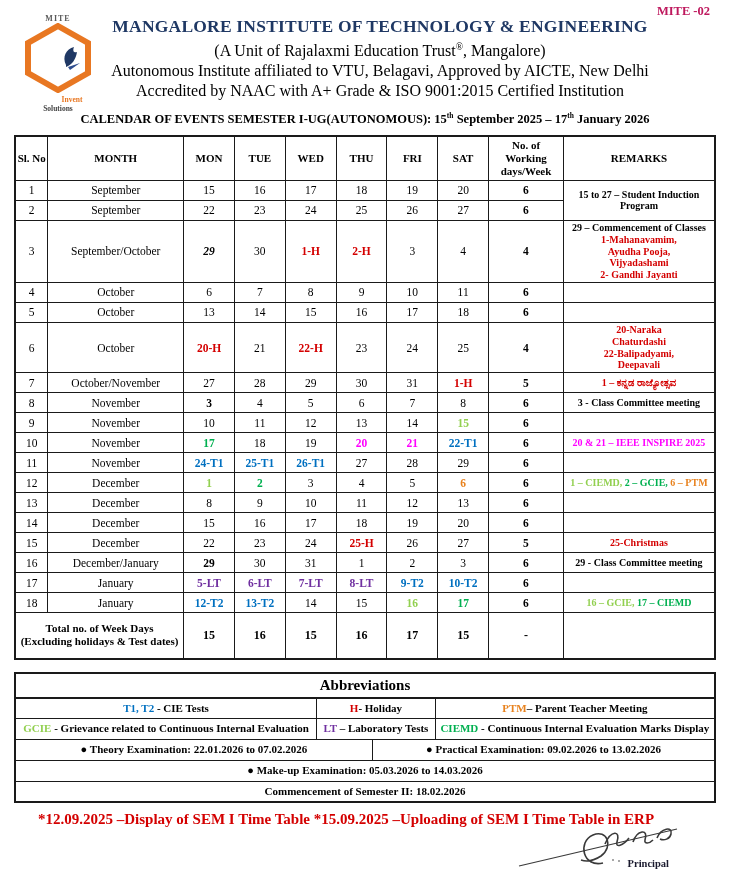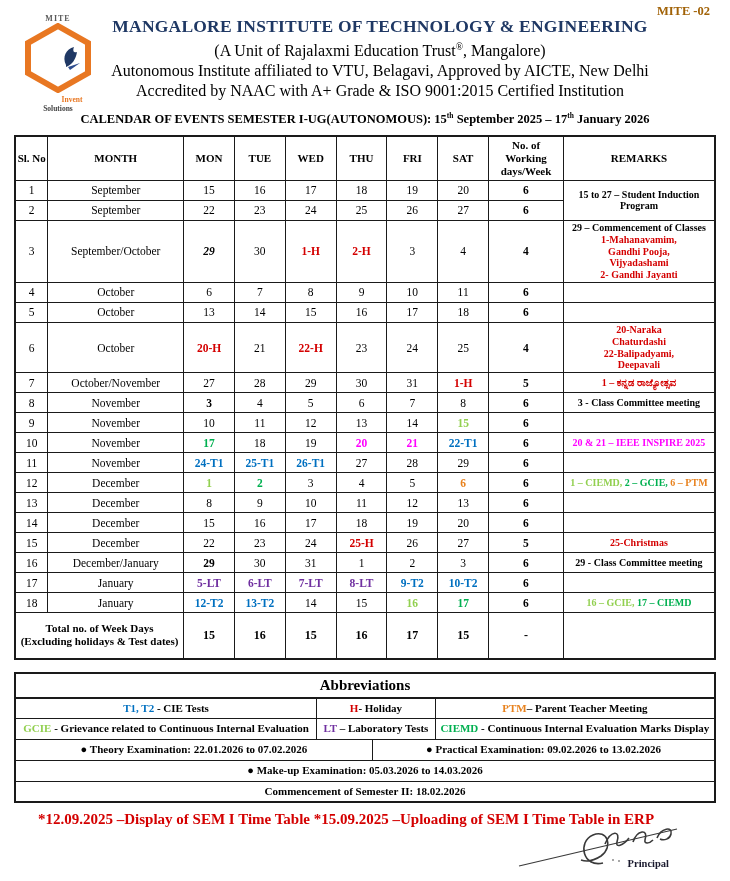--- a/index.html
+++ b/index.html
@@ -5,21 +5,21 @@
   * { margin:0; padding:0; box-sizing:border-box; }
   html,body { background:#fff; }
   body {
     width:730px; height:881px;
     font-family:"Liberation Serif","DejaVu Serif",serif;
     color:#000; position:relative; overflow:hidden;
   }
   .page { width:730px; height:881px; padding:4px 14px 0 14px; position:relative; }
 
   
-  .doc-code { position:absolute; top:4px; right:20px; font-weight:bold; font-size:12.5px; color:#a16207; }
+  .doc-code { position:absolute; top:4px; right:20px; font-weight:bold; font-size:12.5px; color:#be185d; }
   .header { position:relative; padding-top:12px; min-height:96px; }
   .logo { position:absolute; left:4px; top:10px; width:80px; height:92px; text-align:center; }
   .logo .mite-txt { font-size:8px; letter-spacing:1px; color:#5a5a5a; font-weight:bold; }
   .logo .invent-line { font-size:7.5px; font-weight:bold; margin-top:-2px; }
   .logo .invent { color:#e87722;margin-left:28px; }
   .logo .solutions { color:#444; }
   .head-text { text-align:center; padding-left:60px; padding-right:30px; }
   .institute { color:#1f3864; font-weight:bold; font-size:17.5px; letter-spacing:.2px; margin-bottom:4px; }
   .subline { font-size:16px; line-height:1.25; }
   .sup { vertical-align:super; font-size:.6em; }
@@ -168,21 +168,21 @@
         <tr>
           <td class="slno">3</td>
           <td class="month">September/October</td>
           <td class="day s-bi">29</td>
           <td class="day s-p">30</td>
           <td class="day s-red">1-H</td>
           <td class="day s-red">2-H</td>
           <td class="day s-p">3</td>
           <td class="day s-p">4</td>
           <td class="wd">4</td>
-          <td class="remarks-cell"><span class="c-k">29 – Commencement of Classes</span><br><span class="c-red">1-Mahanavamim,</span><br><span class="c-red">Gandhi Pooja,</span><br><span class="c-red">Vijyadashami</span><br><span class="c-red">2- Gandhi Jayanti</span></td>
+          <td class="remarks-cell"><span class="c-k">29 – Commencement of Classes</span><br><span class="c-red">1-Mahanavamim,</span><br><span class="c-red">Ayudha Pooja,</span><br><span class="c-red">Vijyadashami</span><br><span class="c-red">2- Gandhi Jayanti</span></td>
         </tr>
         <tr>
           <td class="slno">4</td>
           <td class="month">October</td>
           <td class="day s-p">6</td>
           <td class="day s-p">7</td>
           <td class="day s-p">8</td>
           <td class="day s-p">9</td>
           <td class="day s-p">10</td>
           <td class="day s-p">11</td>

